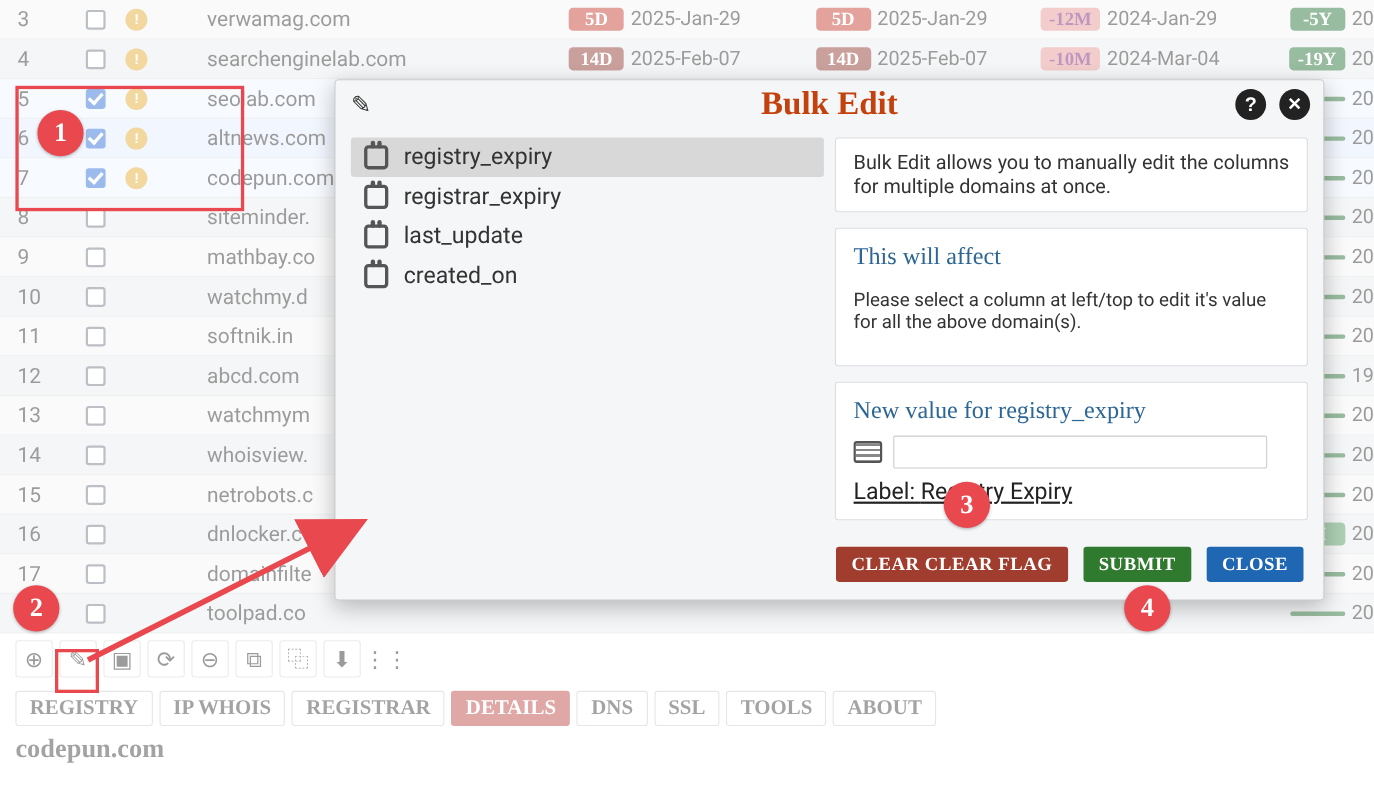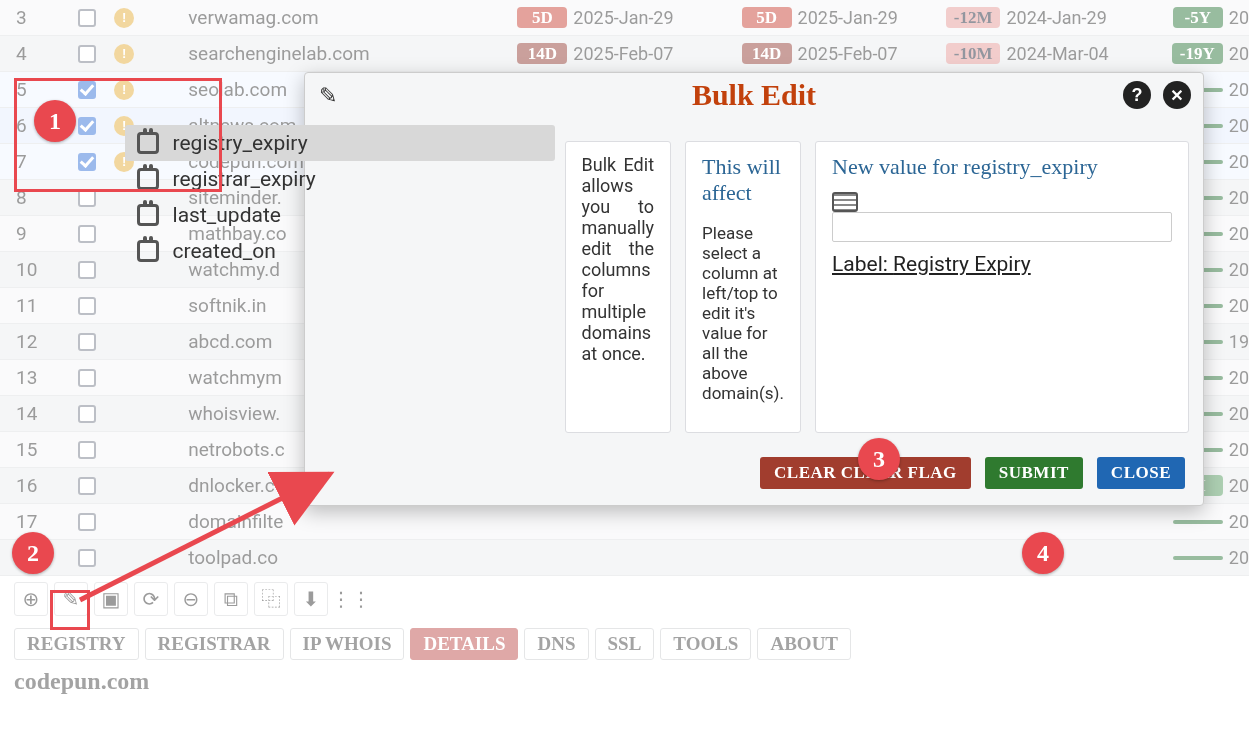--- a/index.html
+++ b/index.html
@@ -59,21 +59,21 @@
   .c-bY{width:70px;display:flex;justify-content:flex-end;padding-right:6px;}
   .c-dY{flex:1;font-size:18px;}
 
   .ck{width:18px;height:18px;border:2px solid #6b7280;border-radius:3px;display:inline-block;background:#fff;}
   .ck.on{background:var(--blue-ck);border-color:var(--blue-ck);position:relative;}
   .ck.on::after{content:'';position:absolute;left:3px;top:-1px;width:5px;height:10px;border:solid #fff;border-width:0 3px 3px 0;transform:rotate(42deg);}
   .warn-ic{width:20px;height:20px;border-radius:50%;background:var(--warn);color:#fff;display:flex;align-items:center;justify-content:center;font:900 13px/1 Arial;}
   .badge{display:inline-block;padding:2px 8px;border-radius:4px;color:#fff;font:700 17px/1 'Segoe UI';min-width:50px;text-align:center;}
   .badge.red{background:var(--badge-red);}
   .badge.maroon{background:var(--badge-maroon);}
-  .badge.pink{background:var(--badge-pink);color:#0f172a;}
+  .badge.pink{background:var(--badge-pink);color:#701a75;}
   .badge.grnd{background:var(--badge-green-d);}
   .badge.grnm{background:var(--badge-green-m);}
 
   
   .toolbar{display:flex;gap:6px;padding:6px 14px 8px;background:#fff;align-items:center;}
   .tbtn{width:34px;height:34px;display:flex;align-items:center;justify-content:center;background:#fff;border:1px solid #d0d2d6;border-radius:3px;font-size:20px;color:#222;}
   .tbtn.noborder{border:none;}
   .tabs{display:flex;gap:6px;padding:4px 14px 6px;}
   .tab{padding:4px 12px;border:1px solid #c5c7cb;border-radius:3px;font:700 19px 'Segoe UI';background:#fff;color:#333;}
   .tab.active{background:var(--tab-active);color:#fff;border-color:var(--tab-active);}
@@ -88,21 +88,21 @@
   .dlg-help-ic,.dlg-close-ic{position:absolute;top:8px;width:28px;height:28px;border-radius:50%;background:#222;color:#fff;display:flex;align-items:center;justify-content:center;font:900 18px Arial;}
   .dlg-help-ic{right:52px;}
   .dlg-close-ic{right:12px;font-size:16px;}
   .dlg-body{display:flex;gap:10px;padding:8px 14px 14px;justify-content:flex-end;}
   .col-list{flex:0 0 430px;}
   .col-item{display:flex;align-items:center;gap:14px;padding:6px 12px;border-radius:3px;font-size:21px;color:#333;}
   .col-item.sel{background:#d8d8d8;}
   .cal-ic{width:22px;height:22px;border:3px solid #555;border-radius:4px;position:relative;}
   .cal-ic::before,.cal-ic::after{content:'';position:absolute;top:-7px;width:4px;height:7px;border-radius:2px;background:#555;}
   .cal-ic::before{left:3px;} .cal-ic::after{right:3px;}
-  .panel-r{flex:1;display:flex;flex-direction:row;gap:14px;margin-top:16px;}
+  .panel-r{flex:1;display:flex;flex-direction:column;gap:14px;}
   .card{background:#fff;border:1px solid #dcdde1;border-radius:3px;padding:12px 16px;}
   .intro{font-size:18px;color:#333;text-align:justify;}
   .h3{font-family:'Comic Sans MS','Segoe Script',cursive;font-size:22px;color:var(--heading);margin:0 0 10px;}
   .domlist{font-size:21px;margin:0 0 12px;}
   .hint{font-size:17px;color:#333;}
   .kbd-ic{display:inline-block;width:26px;height:20px;border:2px solid #555;border-radius:3px;background:repeating-linear-gradient(#888,#888 2px,#fff 2px,#fff 5px);vertical-align:middle;margin-right:6px;}
   .inp{display:inline-block;width:340px;height:30px;border:1px solid #ccc;border-radius:2px;background:#fff;vertical-align:middle;padding:0 6px;font:16px 'Segoe UI';}
   .lbl{font-size:21px;margin-top:10px;text-decoration:underline;}
   .dlg-ftr{display:flex;justify-content:flex-end;gap:14px;padding:10px 18px 16px;}
   .btn{padding:6px 14px;border:none;border-radius:3px;color:#fff;font:700 17px 'Segoe UI';letter-spacing:.5px;}
@@ -438,22 +438,22 @@
     <div class="tbtn">⟳</div>
     <div class="tbtn">⊖</div>
     <div class="tbtn">⧉</div>
     <div class="tbtn">⿻</div>
     <div class="tbtn">⬇</div>
     <div class="tbtn noborder">⋮⋮</div>
   </div>
 
 <div class="tabs" id="tabs">
     <div class="tab">REGISTRY</div>
+    <div class="tab">IP WHOIS</div>
     <div class="tab">REGISTRAR</div>
-    <div class="tab">IP WHOIS</div>
     <div class="tab active">DETAILS</div>
     <div class="tab">DNS</div>
     <div class="tab">SSL</div>
     <div class="tab">TOOLS</div>
     <div class="tab">ABOUT</div>
   </div>
 
 <h2 class="page-title">codepun.com</h2>
 
 <div class="overlay"></div>

